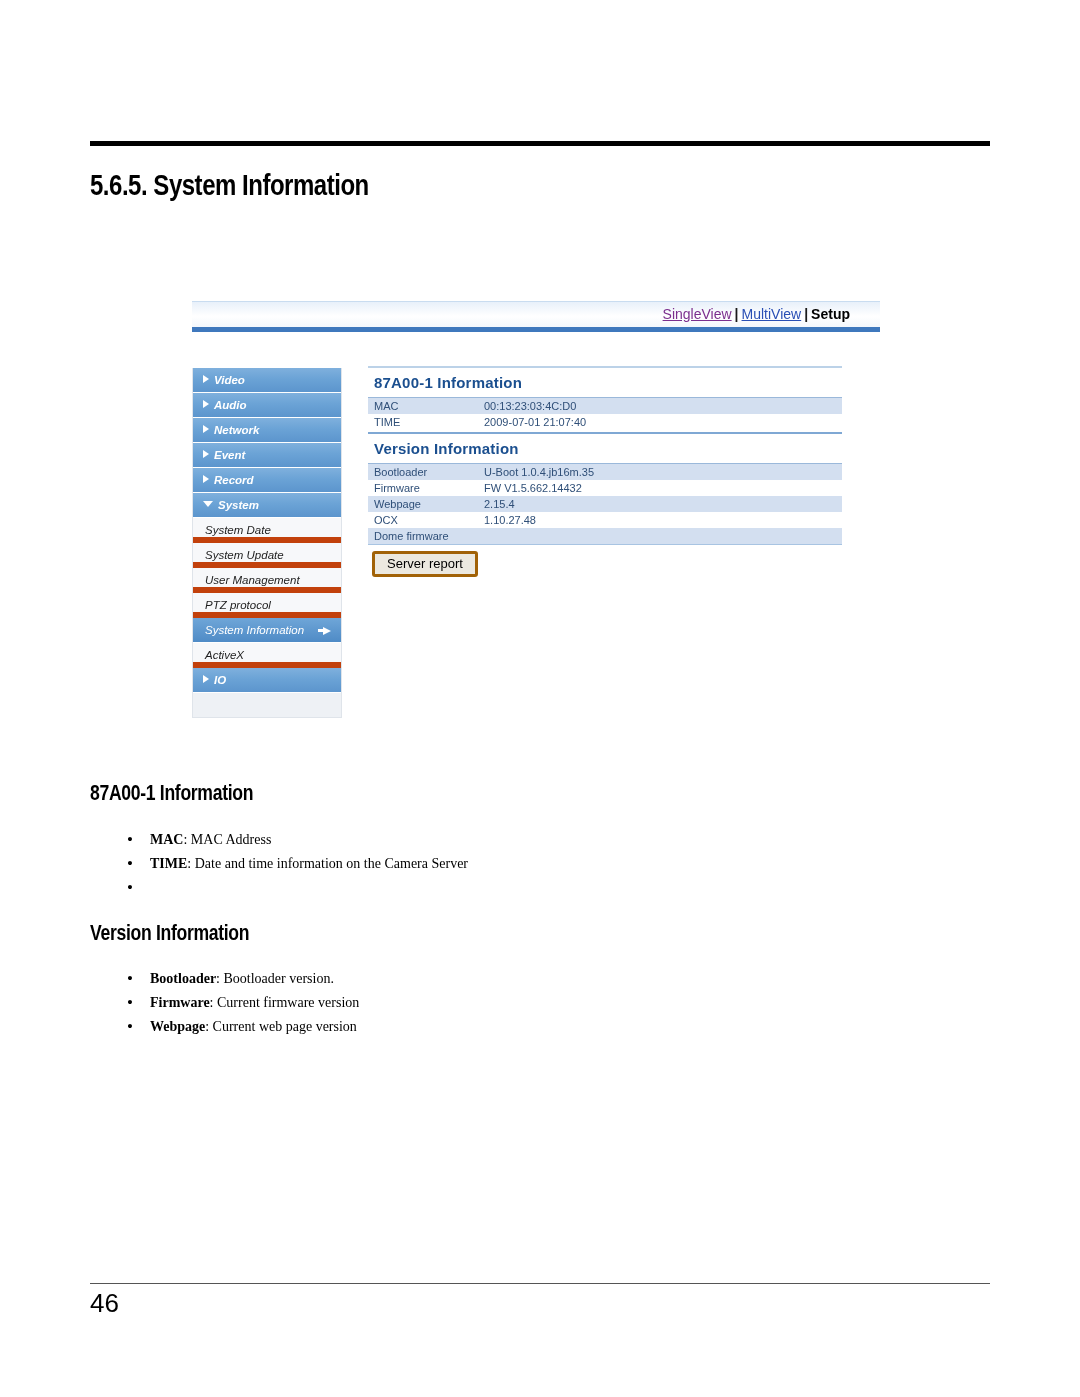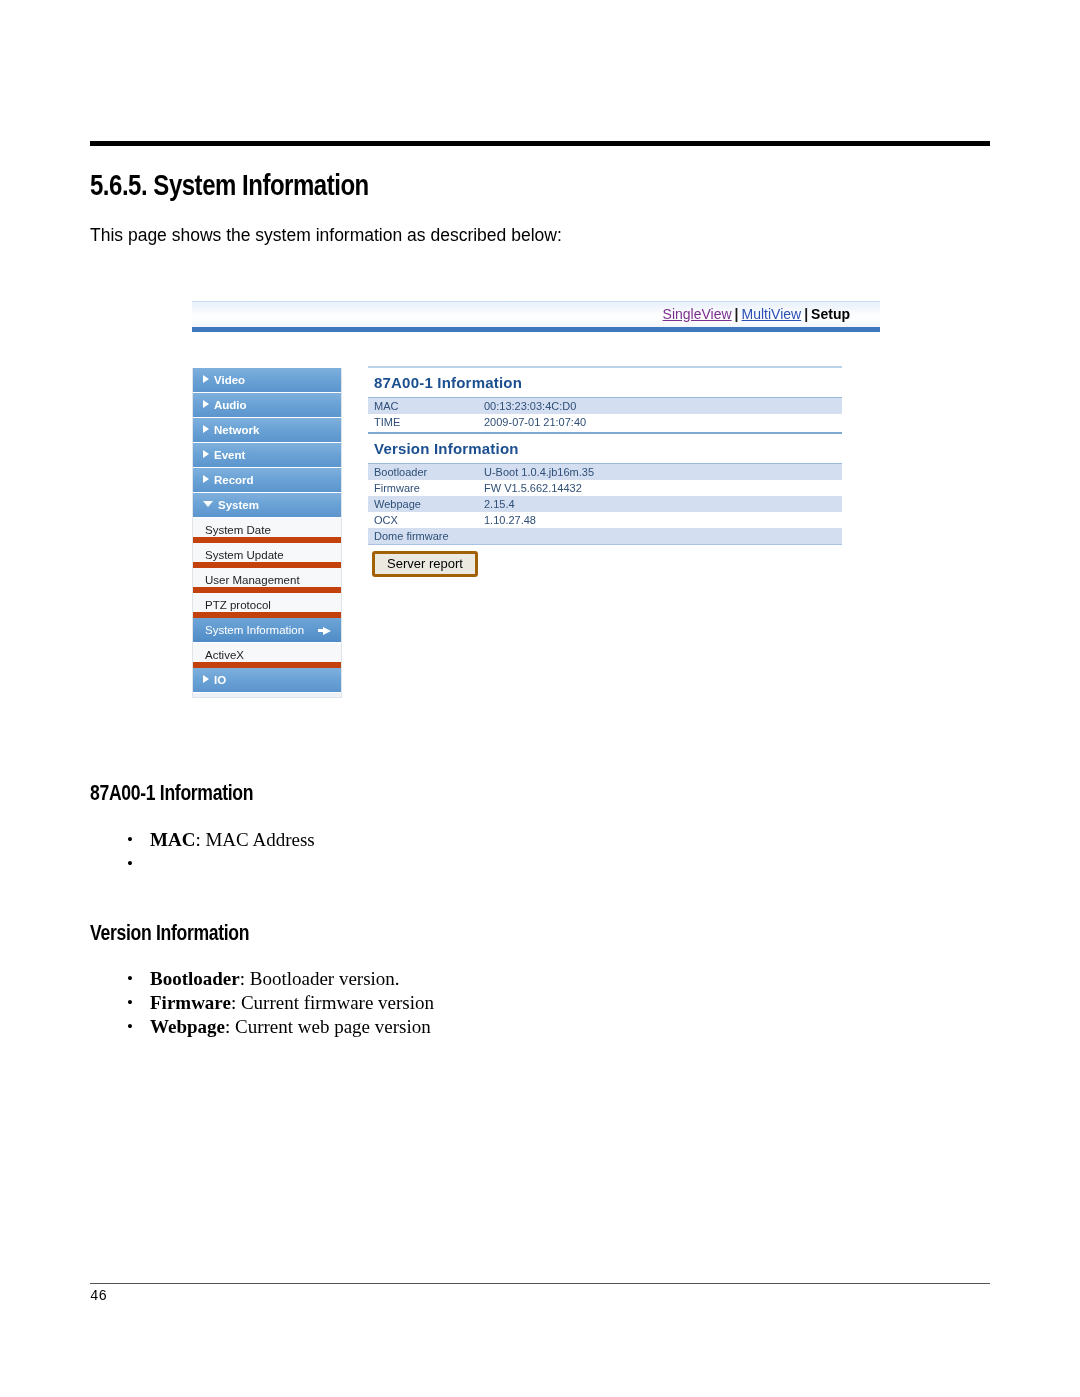--- a/index.html
+++ b/index.html
@@ -69,21 +69,21 @@
     white-space: nowrap;
     color: #000000;
   }
   .sub-heading.h-info     { top: 780px; }
   .sub-heading.h-version  { top: 920px; }
 
   .bullets {
     position: absolute;
     left: 90px;
     font-family: "Liberation Serif", serif;
-    font-size: 19px;
+    font-size: 14px;
     color: #000;
     list-style: none;
     margin: 0;
     padding: 0;
   }
   .bullets.b-info     { top: 828px; }
   .bullets.b-version  { top: 967px; }
   .bullets li {
     position: relative;
     padding-left: 60px;
@@ -104,22 +104,22 @@
     left: 90px;
     top: 1283px;
     width: 900px;
     height: 1px;
     background: #555555;
   }
   .page-number {
     position: absolute;
     left: 90px;
     top: 1288px;
-    font-family: Liberation Mono, monospace;
-    font-size: 14px;
+    font-family: Liberation Sans, sans-serif;
+    font-size: 26px;
     color: #000;
   }
 
   
   .shot {
     position: absolute;
     left: 192px;
     top: 301px;
     width: 688px;
     height: 412px;
@@ -168,24 +168,25 @@
     background: #3f78bd;
   }
 
   
   .side {
     position: absolute;
     left: 0;
     top: 67px;
     width: 150px;
     background: #eef1f5;
-    padding-bottom: 4px;
+    padding-bottom: 24px;
     border: 1px solid #dfe4ea;
     border-top: none;
     box-sizing: border-box;
+    font-style: italic;
   }
   .side-item {
     height: 25px;
     line-height: 25px;
     font-size: 11.5px;
     box-sizing: border-box;
     padding-left: 12px;
     white-space: nowrap;
     position: relative;
   }
@@ -302,21 +303,20 @@
 </style>
 </head>
 <body>
 
 <div class="page">
 
   <div class="top-rule"></div>
 
   <div class="section-heading">5.6.5. System Information</div>
 
-  <div class="intro-line">This page shows the system information as described below:</div>
 
   <div class="shot">
 
     <div class="shot-topbar">
       <div class="shot-topbar-links">
         <span class="lnk-single">SingleView</span><span class="lnk-sep">|</span><span class="lnk-multi">MultiView</span><span class="lnk-sep">|</span><span class="lnk-setup">Setup</span>
       </div>
     </div>
     <div class="shot-blue-rule"></div>
 
@@ -412,20 +412,23 @@
     </div>
   </div>
 
   <div class="sub-heading h-info">87A00-1 Information</div>
 
   <ul class="bullets b-info">
     <li>
       <span class="term">MAC</span><span>: MAC Address</span>
     </li>
     <li>
+      <span class="term">TIME</span><span>: Date and time information on the Camera Server</span>
+    </li>
+    <li>
       <span class="term"></span><span></span>
     </li>
   </ul>
 
   <div class="sub-heading h-version">Version Information</div>
 
   <ul class="bullets b-version">
     <li>
       <span class="term">Bootloader</span><span>: Bootloader version.</span>
     </li>

